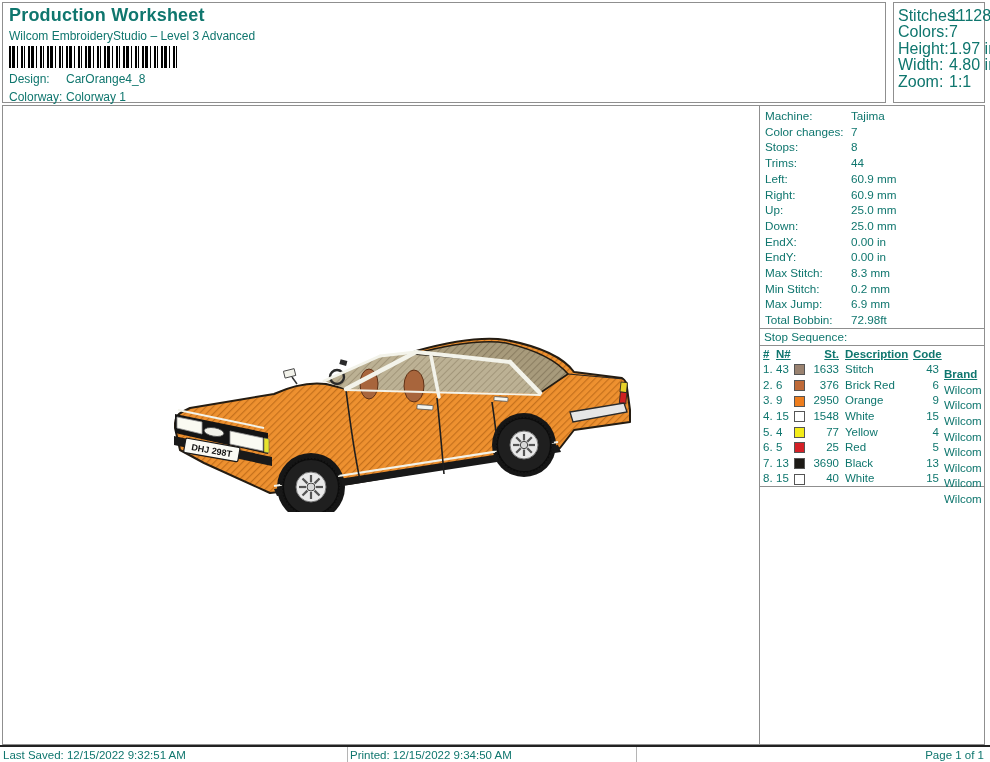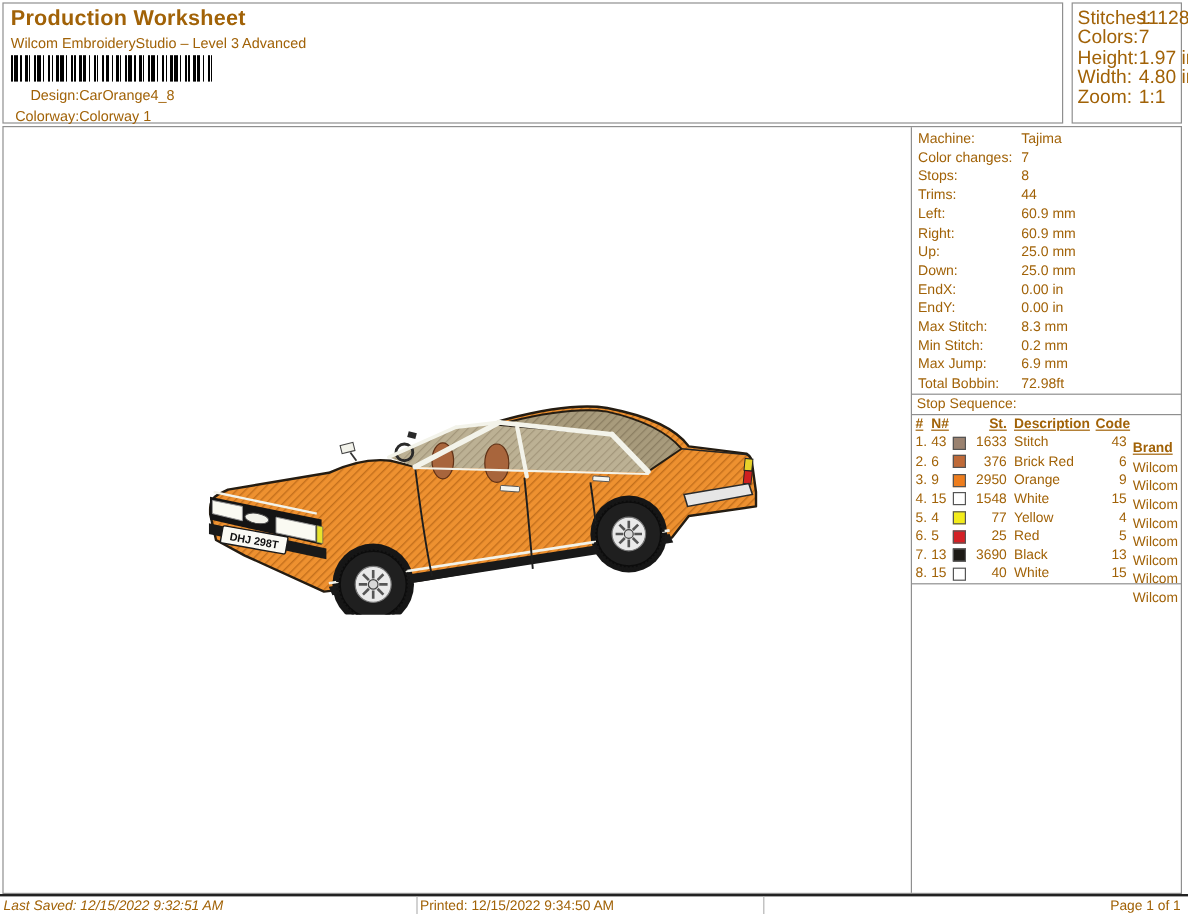--- a/index.html
+++ b/index.html
@@ -1,28 +1,28 @@
 <!DOCTYPE html>
 <html style="--car-body: #ee9130; --car-body-dark: #c4701c; --car-roof: #a89b7c; --car-roof-dark: #8b7e62; --car-interior: #bcb194; --car-interior-dark: #a2967a; --car-seat: #a8653c; --car-outline: #241c12; --car-trim: #f3f3ea; --car-tire: #1f1f1f; --car-hubcap: #e9e9e9; --car-grille: #141414; --car-headlight: #fafaf2; --car-indicator: #e8e42c; --car-tail-red: #cf2020; --car-tail-yellow: #e8d22a; --car-bumper-rear: #e6e6e6; --car-plate: #fafaf4;"><head>
 <meta charset="utf-8">
 <style>
   html,body{margin:0;padding:0;background:#fff;}
   #page{position:relative;width:990px;height:762px;background:#fff;overflow:hidden;
-        font-family:"Liberation Sans",sans-serif;color:#a16207;}
+        font-family:"Liberation Sans",sans-serif;color:#0f766e;}
   .box{position:absolute;border:1px solid #8f8f8f;box-sizing:border-box;background:#fff;}
 
   
   #header-box{left:2px;top:2px;width:884px;height:101px;}
   #pw-title{position:absolute;left:6px;top:2px;font-size:18px;font-weight:bold;letter-spacing:.2px;}
   #pw-sub{position:absolute;left:6px;top:26px;font-size:12px;}
   #barcode{position:absolute;left:6px;top:43px;width:170px;height:22px;
     background:repeating-linear-gradient(90deg,#000 0 2px,#fff 2px 3px,#000 3px 6px,#fff 6px 8px,
       #000 8px 9px,#fff 9px 12px,#000 12px 14px,#fff 14px 15px,#000 15px 16px,#fff 16px 19px);}
   .hdr-row{position:absolute;left:6px;font-size:12px;display:flex;}
-  .hdr-row .lab{width:57px;text-align:right;}
+  .hdr-row .lab{width:57px;}
   #design-row{top:69px;} #colorway-row{top:87px;}
 
   
   #summary-box{left:893px;top:2px;width:92px;height:101px;padding:5px 0 0 4px;}
   .sum-row{display:flex;font-size:16px;line-height:16.4px;white-space:nowrap;}
   .sum-row .lab{width:51px;flex-shrink:0;}
 
   
   #main-box{left:2px;top:105px;width:983px;height:640px;}
   #canvas-area{position:absolute;left:0;top:0;width:756px;height:638px;}
@@ -41,21 +41,21 @@
   .h-st{width:45px;text-align:right;}
   #ss-header{font-weight:bold;}
   #ss-header span{text-decoration:underline;}
   .sw{display:inline-block;width:11px;height:11px;border:1px solid #555;box-sizing:border-box;vertical-align:middle;}
 
   
   #footer{position:absolute;left:0;top:745px;width:990px;height:16px;border-top:2px solid #222;
           display:flex;font-size:11.5px;}
   .f-cell{display:flex;align-items:center;height:100%;box-sizing:border-box;
           border-bottom:1px solid #b5b5b5;border-right:1px solid #b5b5b5;}
-  #f1{width:230px;padding-left:8px;} #f2{width:348px;padding-left:3px;font-style:italic;} #f3{width:289px;padding-left:2px;}
+  #f1{width:230px;padding-left:8px;} #f2{width:348px;padding-left:3px;} #f3{width:289px;padding-left:2px;}
   #f4{flex:1;justify-content:flex-end;padding-right:6px;border-right:none;}
 </style>
 </head>
 <body>
 
 <div id="page">
 
   <div id="header-box" class="box">
     <div id="pw-title">Production Worksheet</div>
     <div id="pw-sub">Wilcom EmbroideryStudio – Level 3 Advanced</div>

